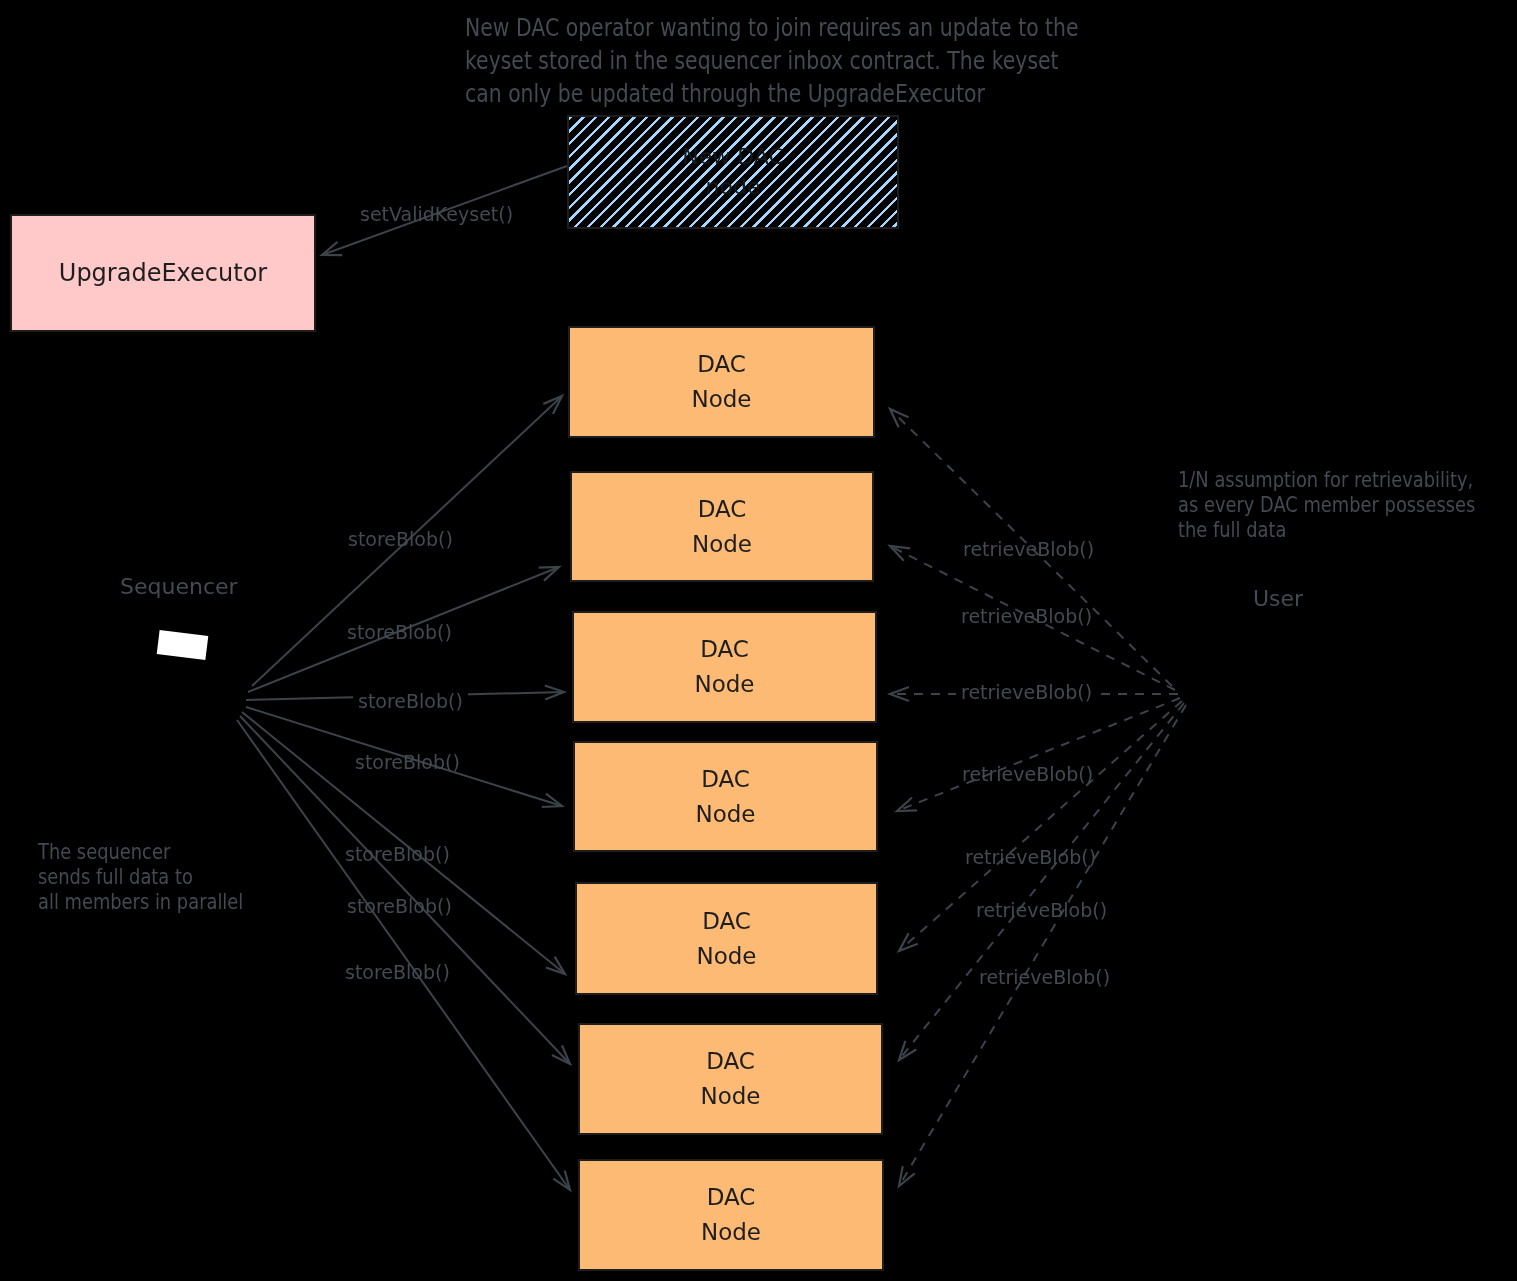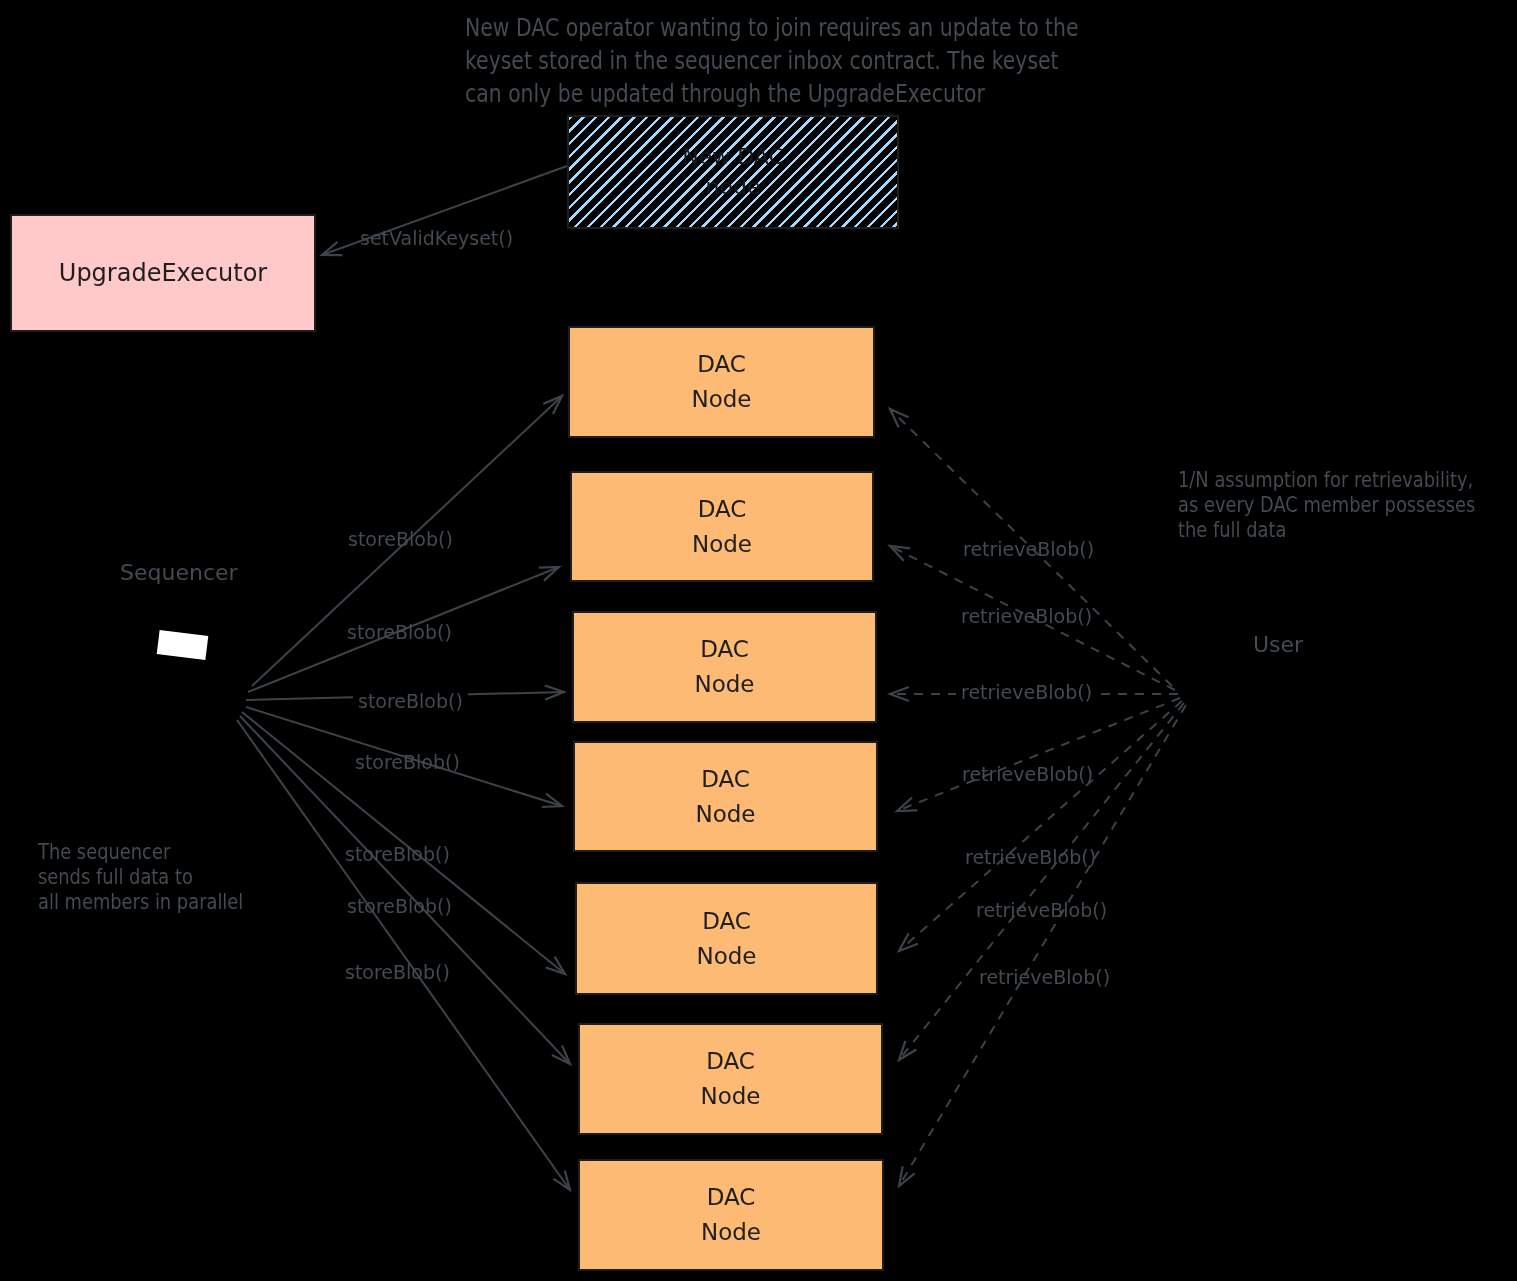--- a/index.html
+++ b/index.html
@@ -68,37 +68,37 @@
 
   <div class="box hatch-box" style="left:567px;top:115px;width:332px;height:114px;">
     <span>New DAC</span>
     <span>node</span>
   </div>
 
   <div class="box exec-box" style="left:10px;top:214px;width:306px;height:118px;">
     <span>UpgradeExecutor</span>
   </div>
 
-  <div class="lbl" style="left:360px;top:203px;margin-top:24px;">setValidKeyset()</div>
+  <div class="lbl" style="left:360px;top:203px;">setValidKeyset()</div>
 
-  <div class="actor-lbl" style="left:120px;top:560px;">Sequencer</div>
+  <div class="actor-lbl" style="left:120px;top:574px;">Sequencer</div>
   <div class="seq-shape"></div>
 
   <div class="note note-md" style="left:38px;top:840px;">
     <div>The sequencer</div>
     <div>sends full data to</div>
     <div>all members in parallel</div>
   </div>
 
   <div class="note note-md" style="left:1178px;top:468px;">
     <div>1/N assumption for retrievability,</div>
     <div>as every DAC member possesses</div>
     <div>the full data</div>
   </div>
-  <div class="actor-lbl" style="left:1253px;top:586px;margin-top:46px;">User</div>
+  <div class="actor-lbl" style="left:1253px;top:586px;">User</div>
 
   <div class="box dac-box" style="left:568px;top:326px;width:307px;height:112px;">
     <span>DAC</span>
     <span>Node</span>
   </div>
   <div class="box dac-box" style="left:570px;top:471px;width:304px;height:111px;">
     <span>DAC</span>
     <span>Node</span>
   </div>
   <div class="box dac-box" style="left:572px;top:611px;width:305px;height:112px;">

